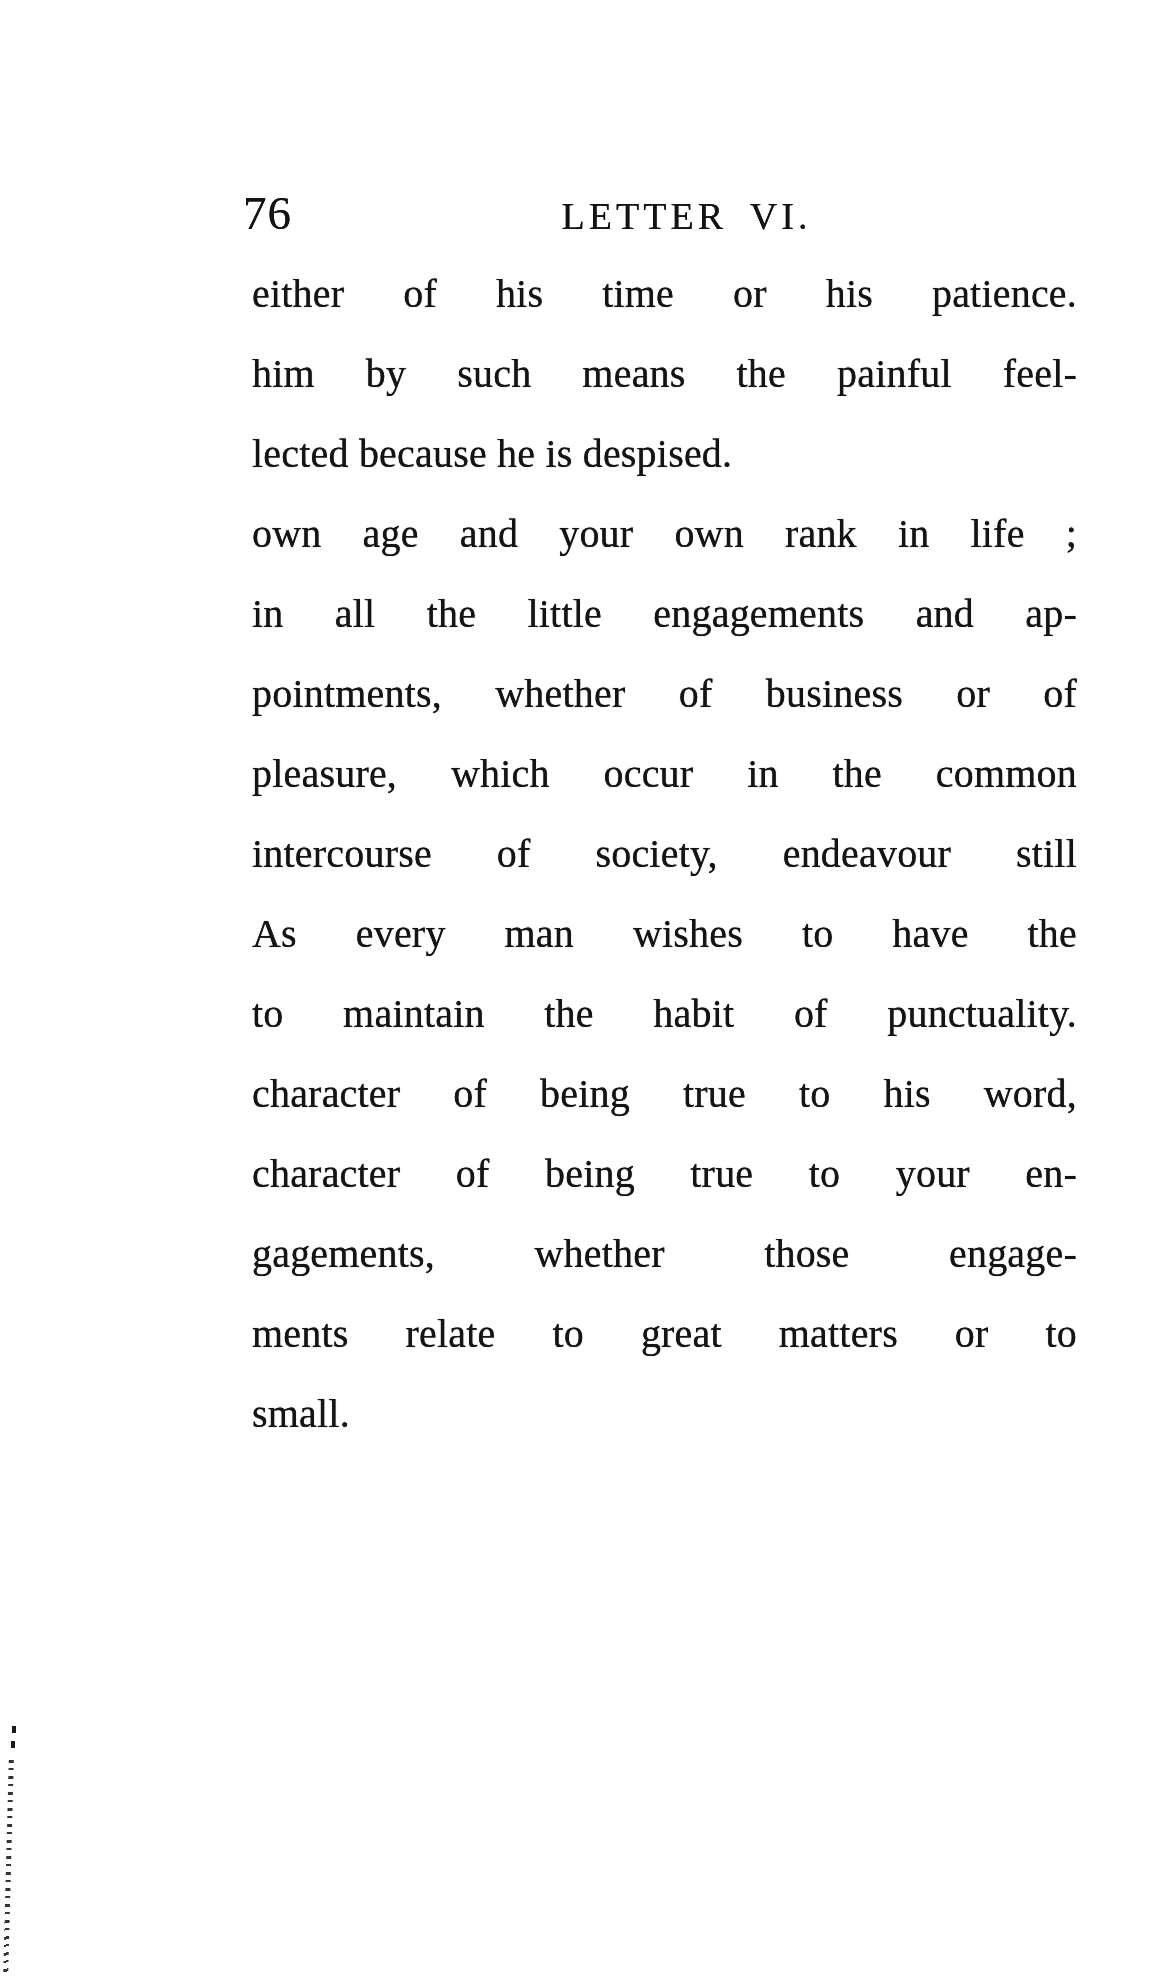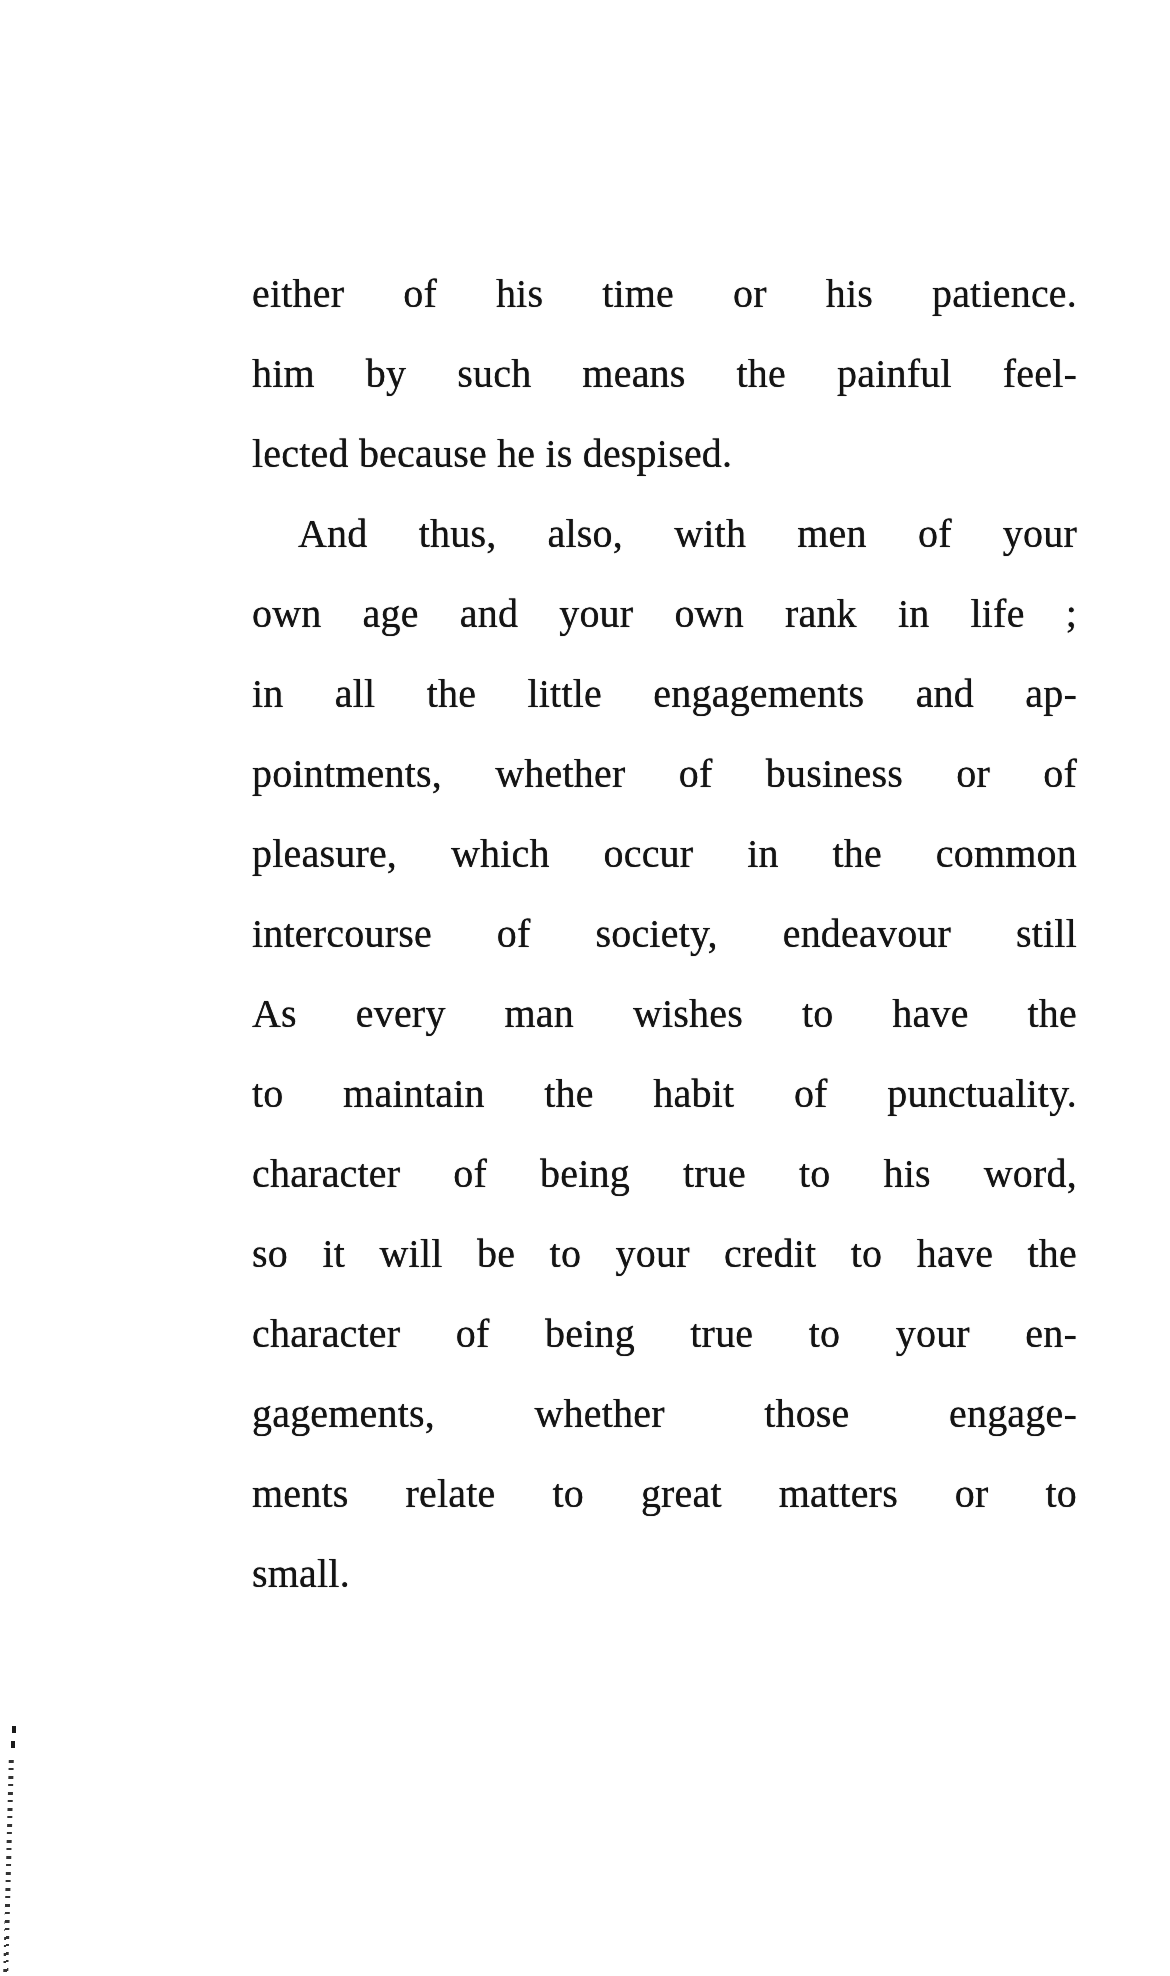--- a/index.html
+++ b/index.html
@@ -100,35 +100,37 @@
     );
     transform: rotate(1.5deg);
     opacity: 0.9;
   }
 </style>
 </head>
 <body>
 
 <div class="page">
 
+  <div class="header">
+    <span class="pagenum">76</span>
+    <span class="running-title">LETTER VI.</span>
+  </div>
 
   <div class="textblock">
     <div class="line just">either of his time or his patience.</div>
     <div class="line just">him by such means the painful feel-</div>
     <div class="line last">lected because he is despised.</div>
-    <div class="line just indent">And thus, also, with men of your</div>
     <div class="line just">own age and your own rank in life ;</div>
     <div class="line just">in all the little engagements and ap-</div>
     <div class="line just">pointments, whether of business or of</div>
     <div class="line just">pleasure, which occur in the common</div>
     <div class="line just">intercourse of society, endeavour still</div>
     <div class="line just">As every man wishes to have the</div>
     <div class="line just">to maintain the habit of punctuality.</div>
     <div class="line just">character of being true to his word,</div>
-    <div class="line just">so it will be to your credit to have the</div>
     <div class="line just">character of being true to your en-</div>
     <div class="line just">gagements, whether those engage-</div>
     <div class="line just">ments relate to great matters or to</div>
     <div class="line last">small.</div>
   </div>
 
   <div class="scan-noise">
     <div class="noise-dot-a"></div>
     <div class="noise-dot-b"></div>
     <div class="noise-scribble"></div>

